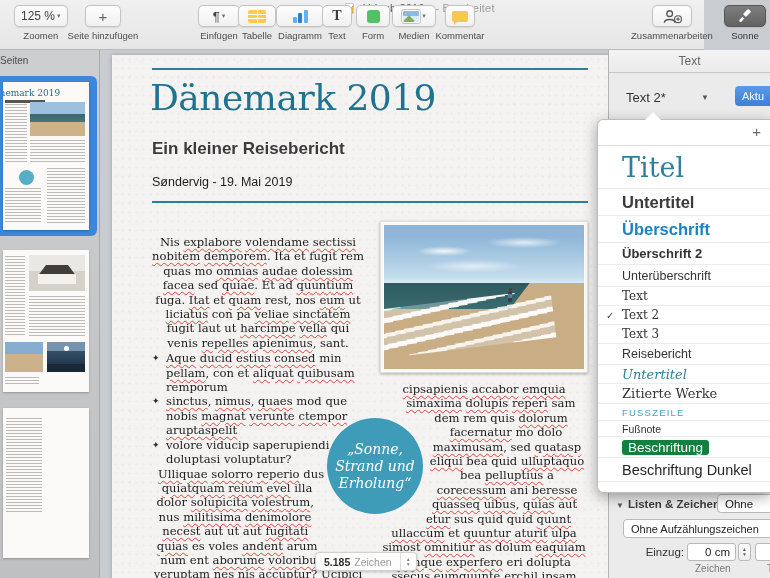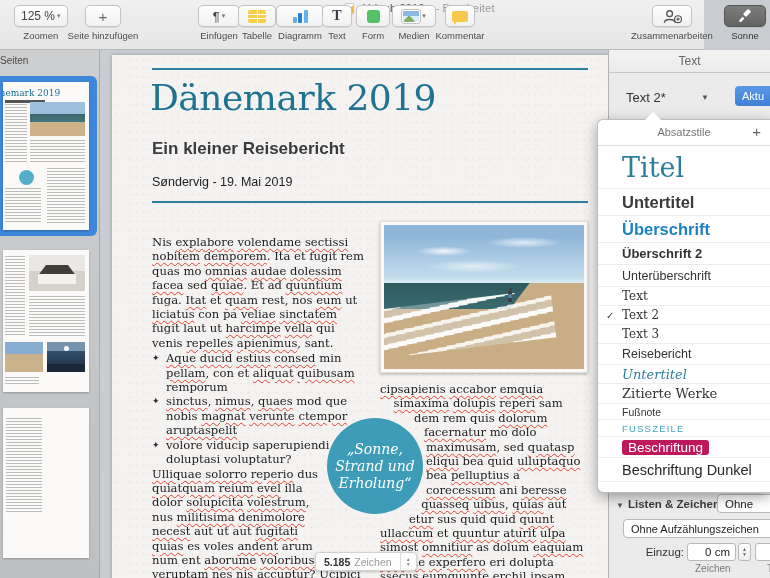--- a/index.html
+++ b/index.html
@@ -94,21 +94,21 @@
     box-shadow:0 0 4px rgba(0,0,0,.25);
   }
   .rule { position:absolute; left:40px; width:436px; height:2px; background:#2e7f9d; }
   .doc-title { position:absolute; left:38px; top:22px; font-family:"DejaVu Serif",serif;
       font-size:36px; letter-spacing:-.5px; color:#1f7391; }
   .doc-sub { position:absolute; left:40px; top:84px; font-size:17px; font-weight:bold; color:#3b3b3d; }
   .doc-date { position:absolute; left:40px; top:120px; font-size:12.5px; color:#1d1d1f; }
   .col { position:absolute; font-family:"DejaVu Serif",serif; font-size:11.6px; line-height:14.4px; color:#1c1c1e; text-align:left; }
   .col-l { left:40px; top:180px; width:212px; }
   .col-r { left:268px; top:166px; width:208px; }
-  .col p { margin-bottom:1px; }
+  .col p { margin-bottom:1px;text-align:center; }
   .sp { text-decoration-line:underline; text-decoration-style:wavy; text-decoration-color:#e04338;
         text-decoration-thickness:.8px; text-underline-offset:1.5px; }
   .bullet-item { position:relative; padding-left:14px; }
   .bullet-item .bul { position:absolute; left:0; top:0; font-family:"DejaVu Sans",sans-serif; font-size:9px; color:#2c2c2e; }
   .push-r { float:right; width:46px; height:100px; shape-outside:circle(58px at 58px 50px); }
   .push-l { float:left; width:46px; height:108px; margin-top:30px; shape-outside:circle(60px at -10px 84px); }
   .photo {
     width:208px; height:152px; background:#fbfaf8; border:1px solid #e3e0da;
     box-shadow:0 1px 3px rgba(0,0,0,.3); padding:3px; margin-bottom:9px; position:relative;
   }
@@ -201,21 +201,21 @@
   .sr-ueberschrift { height:27px; font-size:16.5px; font-weight:bold; color:#1b82c4; }
   .sr-ueberschrift2 { height:22px; font-size:13px; font-weight:bold; color:#333; }
   .sr-unterueberschrift { height:22px; font-size:12.5px; font-weight:500; color:#333; }
   .sr-text, .sr-text2, .sr-text3 { height:19px; font-family:"DejaVu Serif",serif; font-size:12px; color:#333; }
   .sr-quellenangabe { height:21px; font-size:12.5px; color:#333; }
   .sr-untertitel-kursiv { height:19px; font-family:"DejaVu Serif",serif; font-style:italic; font-size:13px; color:#2e7e9e; }
   .sr-zitierte-werke { height:20px; font-family:"DejaVu Serif",serif; font-size:13px; color:#333; }
   .sr-fusszeile { height:17px; font-size:9.5px; letter-spacing:1.2px; color:#44a3c4; font-weight:500; }
   .sr-fussnote { height:16px; font-size:10.5px; color:#333; }
   .sr-beschriftung { height:21px; font-size:13.5px; }
-  .sr-beschriftung .hl { background:#be185d; color:#fff; padding:0 6px; border-radius:3px; }
+  .sr-beschriftung .hl { background:#15803d; color:#fff; padding:0 6px; border-radius:3px; }
   .sr-beschriftung-dunkel { height:24px; font-size:14.5px; color:#262626; }
 </style>
 </head>
 <body>
 
 <div id="app">
 
   <div class="chrome">
     <div class="win-title">
       <span class="doc-ic"></span>
@@ -418,21 +418,20 @@
     </div>
     <div class="unit-row">
       <span class="u-zeichen">Zeichen</span>
       <span class="u-tabs">T</span>
     </div>
   </div>
 
   <div class="popover">
     <div class="pop-arrow"></div>
     <div class="pop-hd">
-      <div class="pop-hd-title">Absatzstile</div>
       <div class="pop-add">+</div>
     </div>
     <div class="styles-list">
         <div class="style-row sr-titel">
           <span>Titel</span>
         </div>
         <div class="style-row sr-untertitel">
           <span>Untertitel</span>
         </div>
         <div class="style-row sr-ueberschrift">
@@ -456,26 +455,26 @@
         </div>
         <div class="style-row sr-quellenangabe">
           <span>Reisebericht</span>
         </div>
         <div class="style-row sr-untertitel-kursiv">
           <span>Untertitel</span>
         </div>
         <div class="style-row sr-zitierte-werke">
           <span>Zitierte Werke</span>
         </div>
+        <div class="style-row sr-fusszeile">
+          <span>FUSSZEILE</span>
+        </div>
         <div class="style-row sr-fussnote">
           <span>Fußnote</span>
         </div>
-        <div class="style-row sr-fusszeile">
-          <span>FUSSZEILE</span>
-        </div>
         <div class="style-row sr-beschriftung">
           <span class="hl">Beschriftung</span>
         </div>
         <div class="style-row sr-beschriftung-dunkel">
           <span>Beschriftung Dunkel</span>
         </div>
       </div>
   </div>
 
 </div>

